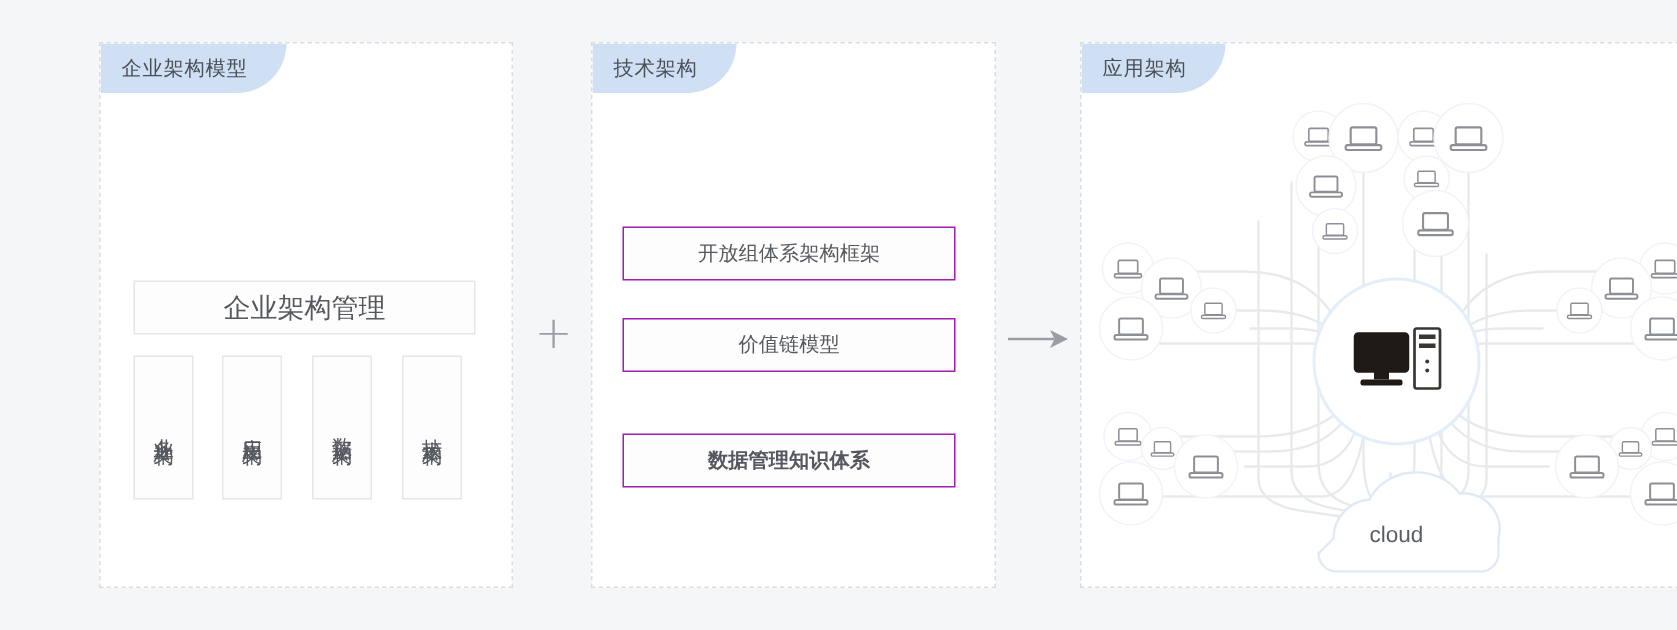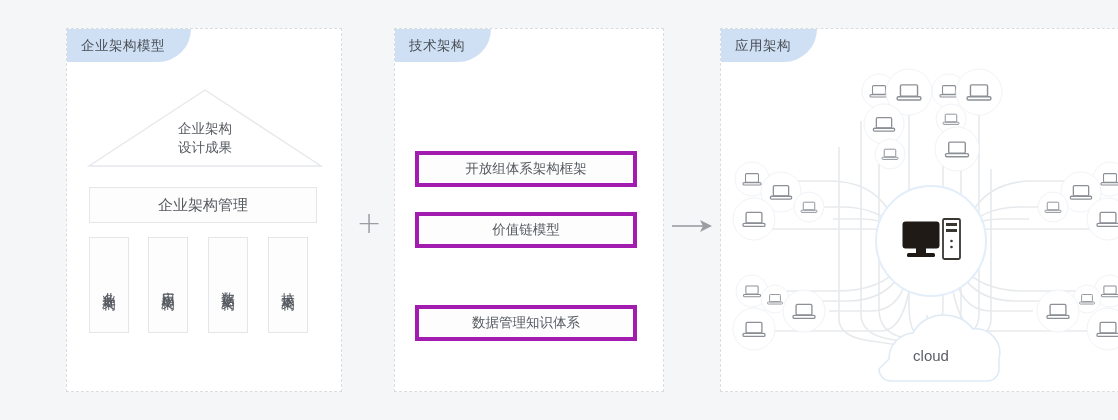--- a/index.html
+++ b/index.html
@@ -71,21 +71,21 @@
     color: #55595f;
     line-height: 19px;
   }
 
   .card {
     position: absolute;
     background: #fdfdfd;
     border: 1px solid #e4e6e9;
     box-sizing: border-box;
     color: #55595f;
-    font-size: 15px;
+    font-size: 18px;
     display: flex;
     align-items: center;
     justify-content: center;
     text-align: center;
   }
   .card-wide-1 { left: 22px; top: 158px; width: 228px; height: 36px; }
   .card-wide-2 { left: 22px; top: 314px; width: 228px; height: 36px; }
 
   .col-card {
     position: absolute;
@@ -109,31 +109,31 @@
   .col-2 { left: 141px; }
   .col-3 { left: 201px; }
 
   
   .vc-card {
     position: absolute;
     left: 20px;
     width: 222px;
     height: 36px;
     background: #fdfdfd;
-    border: 4px solid #a21caf;
+    border: 1px solid #a21caf;
     box-sizing: border-box;
     color: #55595f;
     font-size: 13.5px;
     display: flex;
     align-items: center;
     justify-content: center;
   }
   .vc-0 { top: 122px; }
   .vc-1 { top: 183px; }
-  .vc-2 { top: 276px; }
+  .vc-2 { top: 260px; font-weight: bold; }
 
   
   .connector {
     position: absolute;
     color: #9a9ea3;
   }
   .plus-connector {
     left: 307px;
     top: 208px;
     width: 36px;
@@ -161,29 +161,20 @@
   }
 </style>
 </head>
 <body>
 
 <div id="root">
 
   <div class="panel panel-1">
     <div class="panel-tab">企业架构模型</div>
 
-    <div class="tri-wrap">
-      <svg width="240" height="82" viewBox="0 0 240 82">
-        <polygon points="120,3 236,79 4,79" fill="#ffffff" stroke="#e6e8eb" stroke-width="1.4"></polygon>
-      </svg>
-      <div class="tri-label">
-        <div>企业架构</div>
-        <div>设计成果</div>
-      </div>
-    </div>
 
     <div class="card card-wide-1">企业架构管理</div>
 
     <div class="col-card col-0">业务架构</div>
     <div class="col-card col-1">应用架构</div>
     <div class="col-card col-2">数据架构</div>
     <div class="col-card col-3">技术架构</div>
 
   </div>
 

